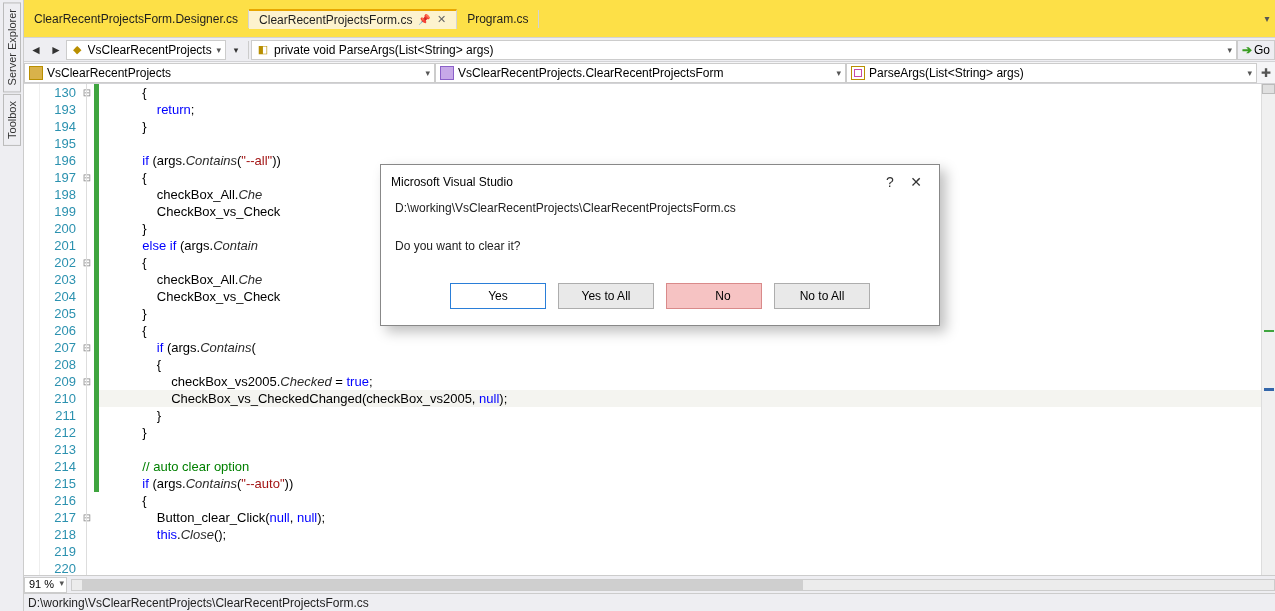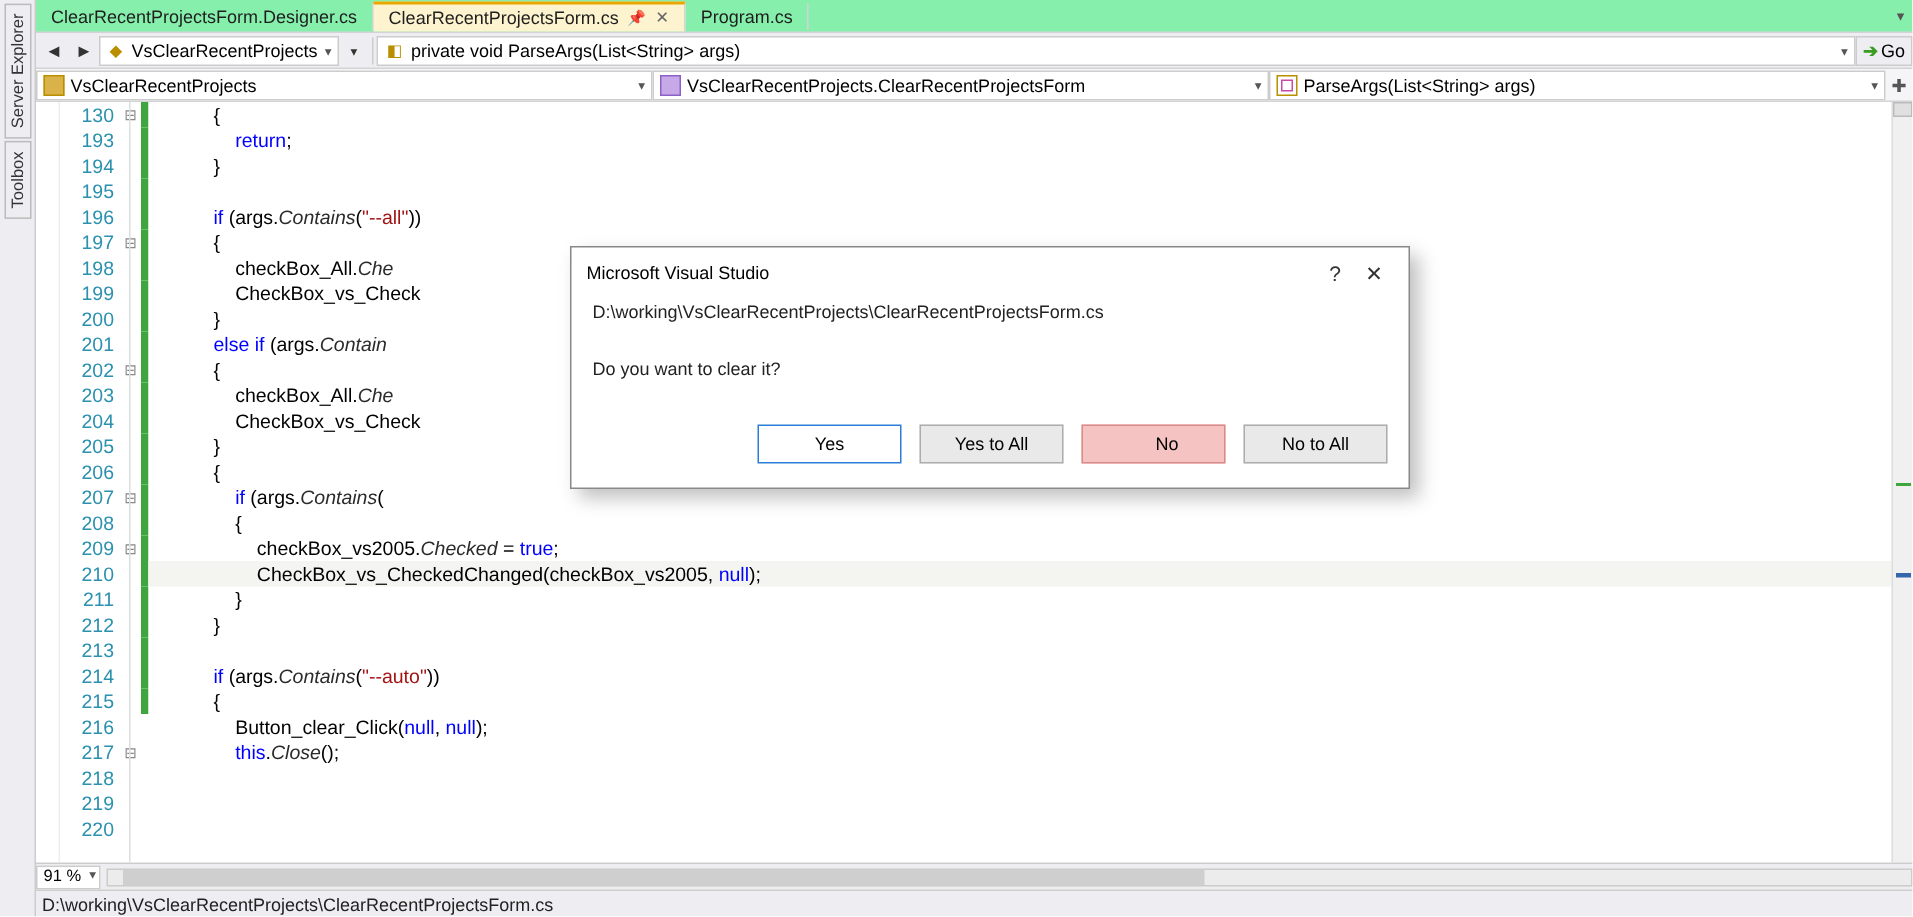--- a/index.html
+++ b/index.html
@@ -8,21 +8,21 @@
 .root { display: flex; width: 100%; height: 100%; }
 
 
 .left-strip { width: 24px; background: #eeeef2; border-right: 1px solid #ccc; display: flex; flex-direction: column; align-items: center; }
 .left-strip .vtab { writing-mode: vertical-rl; transform: rotate(180deg); font-size: 11px; color: #333; padding: 6px 2px; background: #eeeef2; border: 1px solid #bbb; margin-top: 2px; cursor: pointer; }
 
 
 .main-col { flex: 1; display: flex; flex-direction: column; background: #fff; position: relative; }
 
 
-.tab-row { display: flex; align-items: center; height: 22px; background: #86efac; border-bottom: 1px solid #d3d3d6; font-size: 12px; color: #1e1e1e; }
+.tab-row { display: flex; align-items: center; height: 38px; background: #fde047; border-bottom: 1px solid #d3d3d6; font-size: 12px; color: #1e1e1e; }
 .tab { padding: 2px 10px; border-right: 1px solid #d3d3d6; cursor: pointer; display: flex; align-items: center; gap: 6px; }
 .tab.active { background: #fdf3ce; border-top: 2px solid #e8a700; }
 .tab .pin { color: #a07000; font-size: 10px; }
 .tab .close { color: #666; font-size: 11px; }
 .tab-row-spacer { flex: 1; }
 .tab-row .drop { width: 16px; text-align: center; color: #555; cursor: pointer; font-size: 10px; }
 
 
 .nav-row { display: flex; align-items: center; height: 24px; background: #eeeef2; border-bottom: 1px solid #d3d3d6; font-size: 12px; padding-left: 2px; }
 .nav-btn { width: 20px; height: 20px; display: flex; align-items: center; justify-content: center; border: 1px solid transparent; color: #333; cursor: pointer; }
@@ -85,21 +85,21 @@
 
 
 .dialog-overlay { position: absolute; inset: 0; pointer-events: none; }
 .dialog { position: absolute; left: 356px; top: 164px; width: 560px; background: #fff; border: 1px solid #888; box-shadow: 6px 6px 12px rgba(0,0,0,0.25); pointer-events: auto; }
 .dlg-title { display: flex; align-items: center; height: 34px; padding: 0 10px; font-size: 12px; }
 .dlg-title .spacer { flex: 1; }
 .dlg-title .help, .dlg-title .close { width: 26px; text-align: center; font-size: 14px; color: #333; cursor: pointer; }
 .dlg-body { padding: 2px 14px 18px 14px; font-size: 12px; color: #222; }
 .dlg-body .path { margin-bottom: 22px; }
 .dlg-body .msg-line { line-height: 1.5; }
-.dlg-buttons { display: flex; gap: 12px; justify-content: flex-end; padding: 10px 14px 16px 14px; }
+.dlg-buttons { display: flex; gap: 12px; justify-content: center; padding: 10px 14px 16px 14px; }
 .dlg-btn { width: 96px; height: 26px; border: 1px solid #adadad; background: #e9e9e9; font-size: 12px; cursor: pointer; }
 .dlg-btn.default { border: 1px solid #2a7ed8; background: #fff; }
 .dlg-btn.warn { background: #f6c3c3; border-color: #d98a8a; padding-left: 18px; }
 </style>
 </head>
 <body>
 
 <div class="root">
 
   <div class="left-strip">
@@ -277,20 +277,21 @@
           <div class="line">                CheckBox_vs_Check</div>
           <div class="line">            }</div>
           <div class="line">            {</div>
           <div class="line">                <span class="kw">if</span> (args.<span class="prop">Contains</span>(</div>
           <div class="line">                {</div>
           <div class="line">                    checkBox_vs2005.<span class="prop">Checked</span> = <span class="kw">true</span>;</div>
           <div class="line hl">                    CheckBox_vs_CheckedChanged(checkBox_vs2005, <span class="null">null</span>);</div>
           <div class="line">                }</div>
           <div class="line">            }</div>
           <div class="line"></div>
+          <div class="line">            <span class="com">// auto clear option</span></div>
           <div class="line">            <span class="kw">if</span> (args.<span class="prop">Contains</span>(<span class="str">"--auto"</span>))</div>
           <div class="line">            {</div>
           <div class="line">                Button_clear_Click(<span class="null">null</span>, <span class="null">null</span>);</div>
           <div class="line">                <span class="kw">this</span>.<span class="prop">Close</span>();</div>
         </div>
       <div class="scroll-ruler">
         <div class="hsplit"></div>
         <div class="mark" style="top:50%;"></div>
         <div class="mark caret" style="top:62%;"></div>
       </div>

